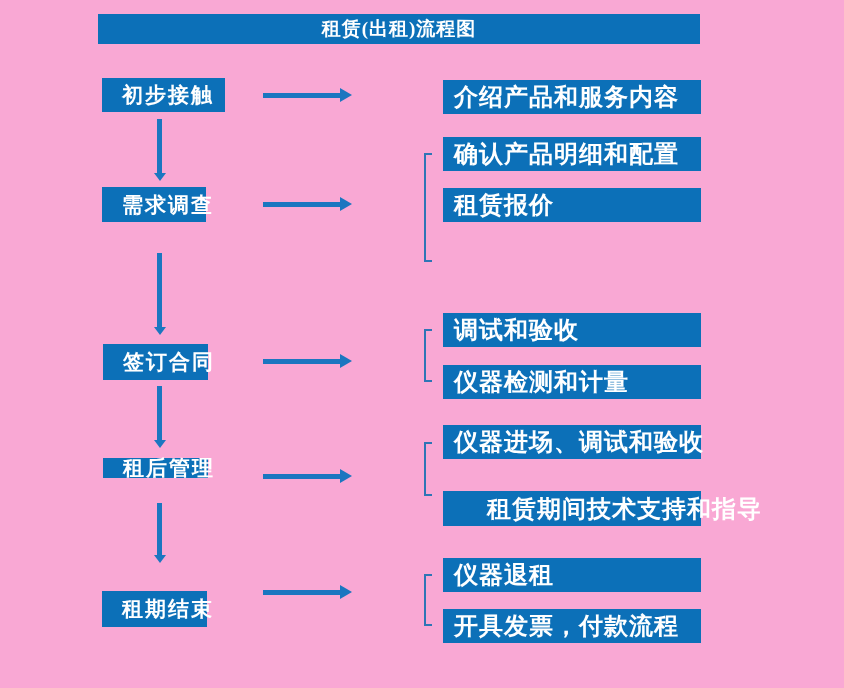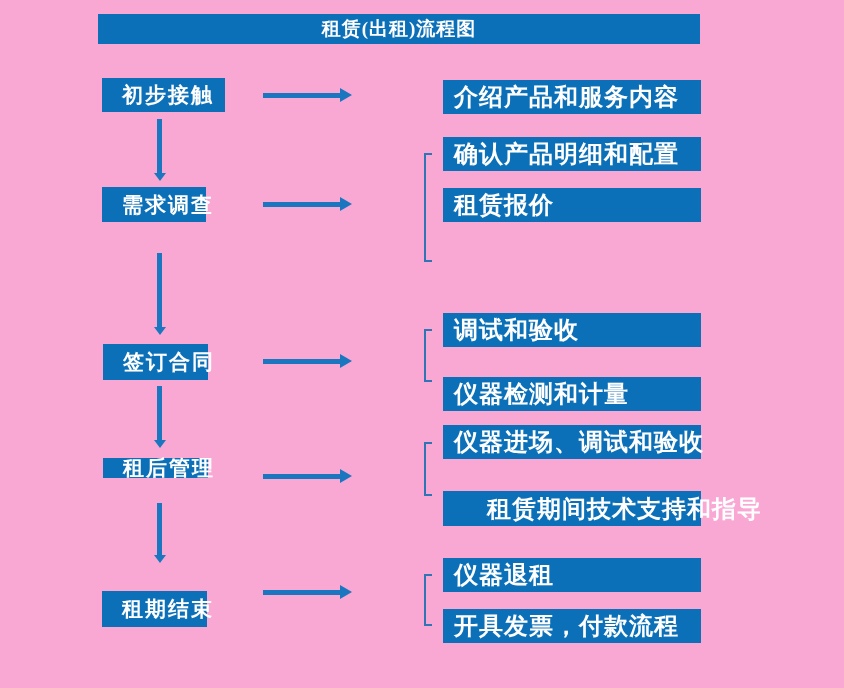--- a/index.html
+++ b/index.html
@@ -141,21 +141,21 @@
   <div class="abs bracket" style="top:329px; height:53px;"></div>
   <div class="abs bracket" style="top:442px; height:54px;"></div>
   <div class="abs bracket" style="top:574px; height:52px;"></div>
 
   <div class="abs rbox" style="top:80px;">介绍产品和服务内容</div>
 
   <div class="abs rbox" style="top:137px;text-align:right;">确认产品明细和配置</div>
   <div class="abs rbox" style="top:188px;">租赁报价</div>
 
   <div class="abs rbox" style="top:313px;">调试和验收</div>
-  <div class="abs rbox" style="top:377px;">仪器检测和计量</div>
+  <div class="abs rbox" style="top:365px;">仪器检测和计量</div>
 
   <div class="abs rbox" style="top:425px;">仪器进场、调试和验收</div>
   <div class="abs rbox" style="top:491px; height:35px;padding-left:44px;">租赁期间技术支持和指导</div>
 
   <div class="abs rbox" style="top:558px;">仪器退租</div>
   <div class="abs rbox" style="top:609px;">开具发票，付款流程</div>
 
 </div>
 
 </body></html>

